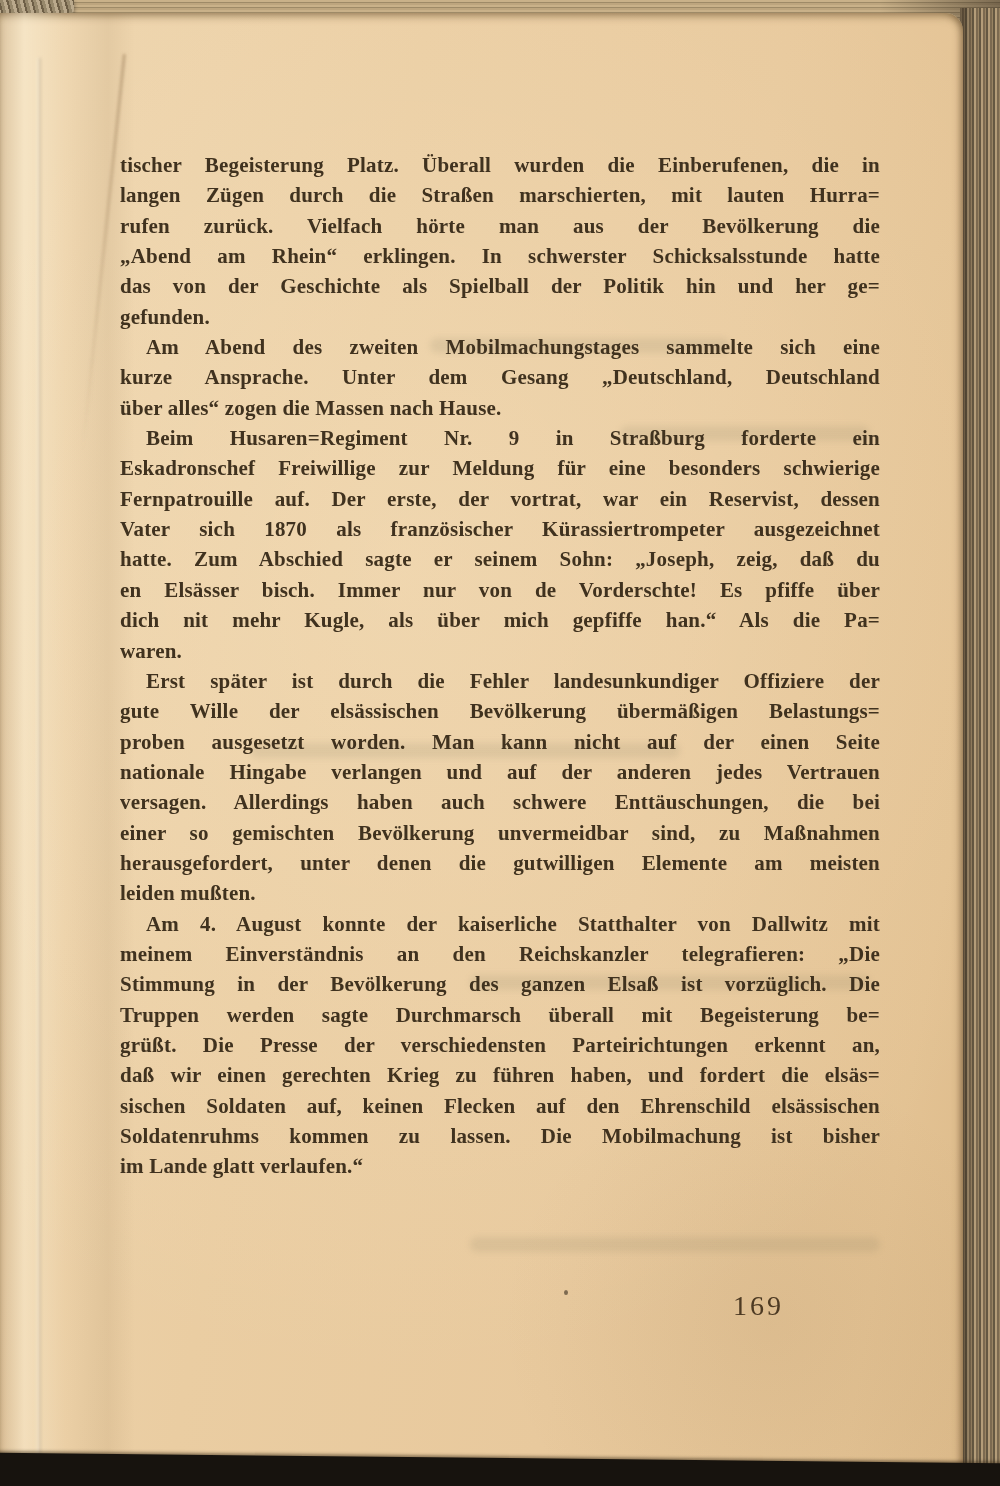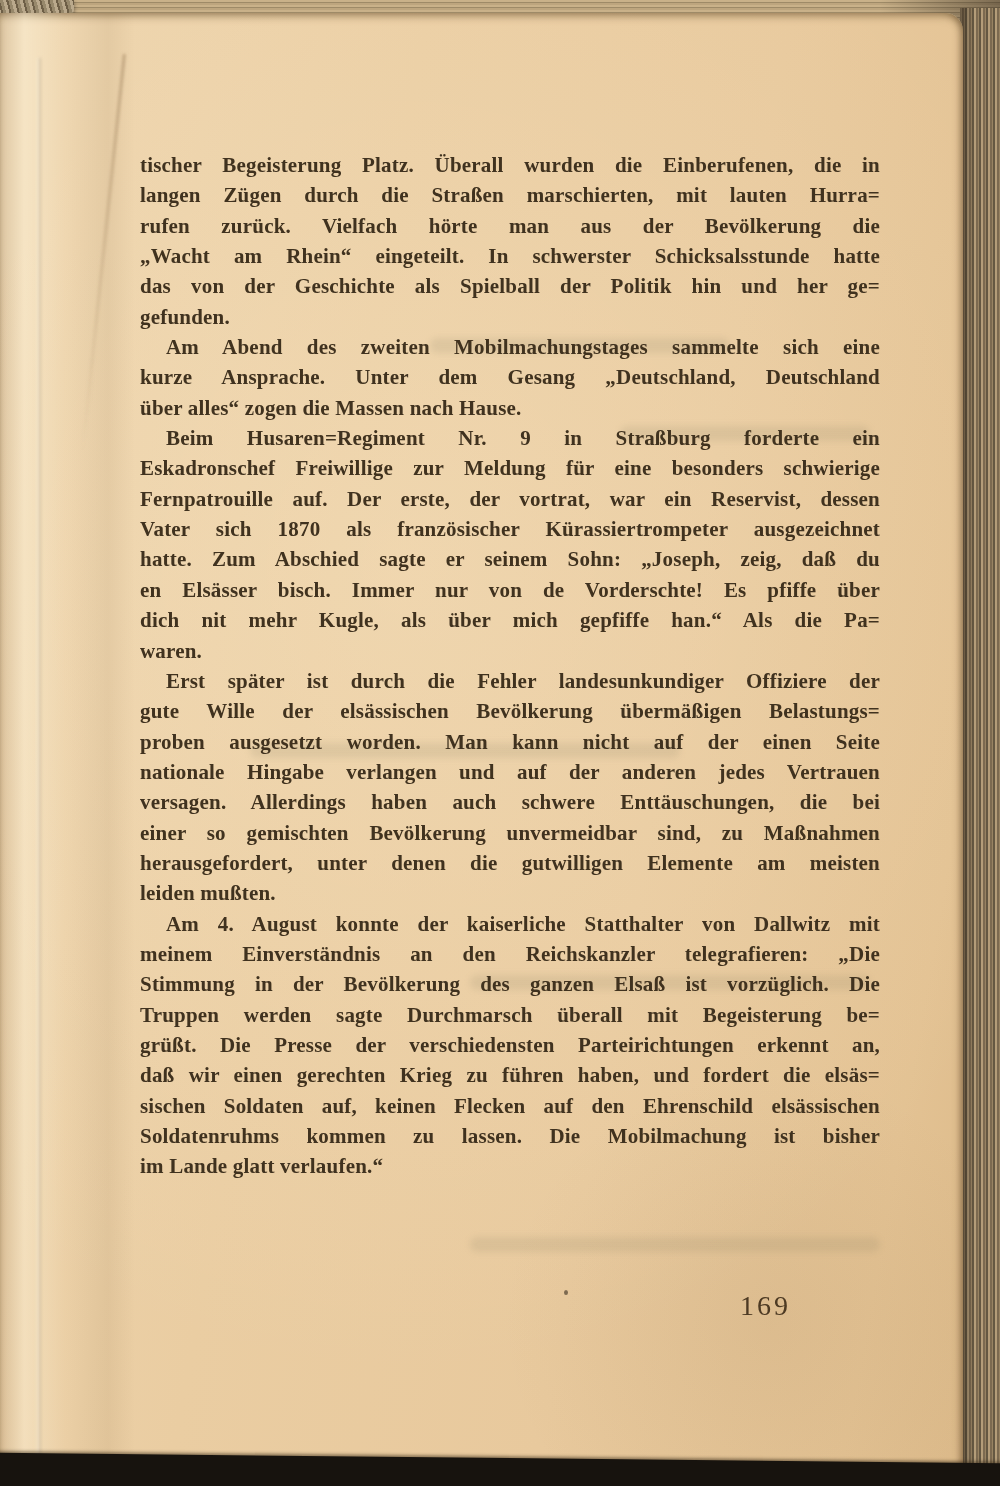--- a/index.html
+++ b/index.html
@@ -88,29 +88,28 @@
     color: #40321f;
     font-size: 21px; font-weight: bold;
     line-height: 30.35px;
     letter-spacing: .2px;
   }
   .line {
     height: 30.35px;
     text-align: justify;
     text-align-last: justify;
     text-justify: inter-word;
-    margin-left: 20px;
   }
   .line.indent { text-indent: 26px; }
   .line.para-end { text-align-last: left; }
 
   .pageno {
     position: absolute; left: 733px; top: 1277px;
     font-size: 28px; font-weight: 400;
-    color: #4d3a23; letter-spacing: 3px; margin-left: 7px;
+    color: #4d3a23; letter-spacing: 3px;
   }
   .speck {
     position: absolute; left: 564px; top: 1277px;
     width: 4px; height: 5px; border-radius: 50%;
     background: rgba(55,44,30,.6);
   }
 
   
   .bottom-black {
     position: absolute; left: -12px; bottom: -18px; width: 1030px; height: 46px;
@@ -135,21 +134,21 @@
     <div class="ghost g1"></div>
     <div class="ghost g2"></div>
     <div class="ghost g3"></div>
     <div class="ghost g4"></div>
     <div class="ghost g5"></div>
 
     <div class="textblock" id="text-block">
         <div class="line">tischer Begeisterung Platz. Überall wurden die Einberufenen, die in</div>
         <div class="line">langen Zügen durch die Straßen marschierten, mit lauten Hurra=</div>
         <div class="line">rufen zurück. Vielfach hörte man aus der Bevölkerung die</div>
-        <div class="line">„Wacht am Rhein“ eingeteilt. In schwerster Schicksalsstunde hatte</div>
+        <div class="line">„Abend am Rhein“ erklingen. In schwerster Schicksalsstunde hatte</div>
         <div class="line">das von der Geschichte als Spielball der Politik hin und her ge=</div>
         <div class="line para-end">gefunden.</div>
         <div class="line indent">Am Abend des zweiten Mobilmachungstages sammelte sich eine</div>
         <div class="line">kurze Ansprache. Unter dem Gesang „Deutschland, Deutschland</div>
         <div class="line para-end">über alles“ zogen die Massen nach Hause.</div>
         <div class="line indent">Beim Husaren=Regiment Nr. 9 in Straßburg forderte ein</div>
         <div class="line">Eskadronschef Freiwillige zur Meldung für eine besonders schwierige</div>
         <div class="line">Fernpatrouille auf. Der erste, der vortrat, war ein Reservist, dessen</div>
         <div class="line">Vater sich 1870 als französischer Kürassiertrompeter ausgezeichnet</div>
         <div class="line">hatte. Zum Abschied sagte er seinem Sohn: „Joseph, zeig, daß du</div>

